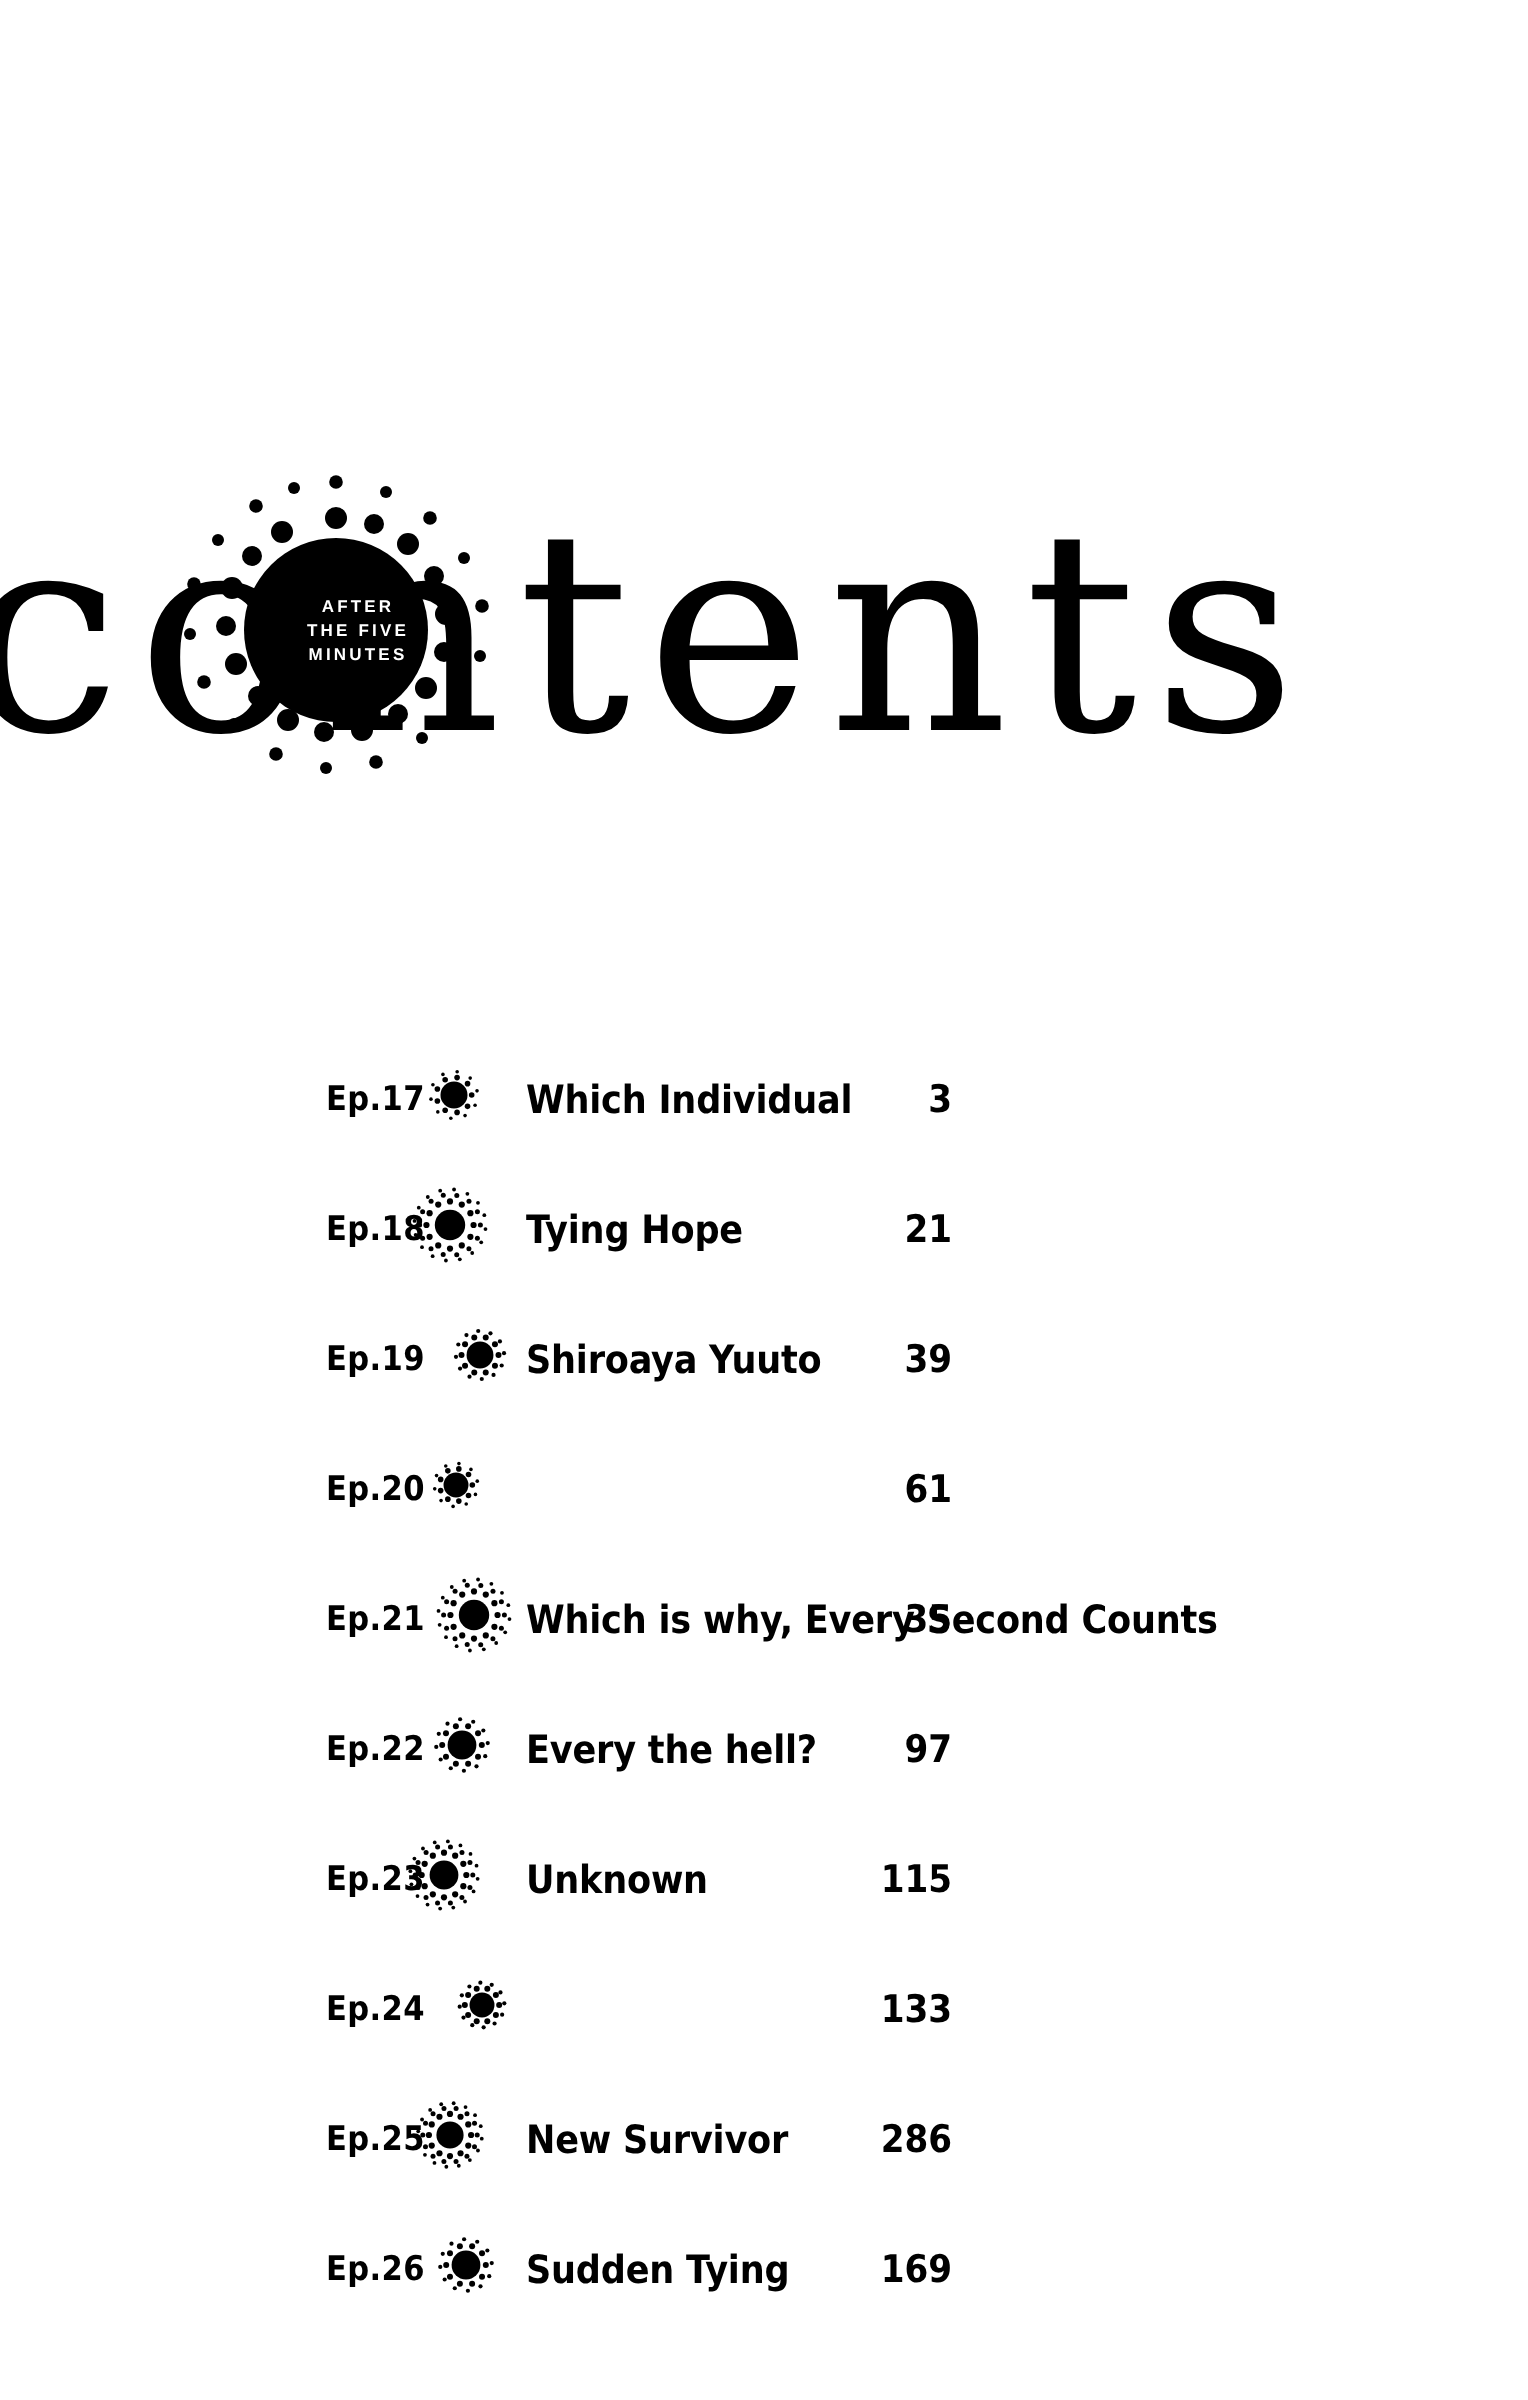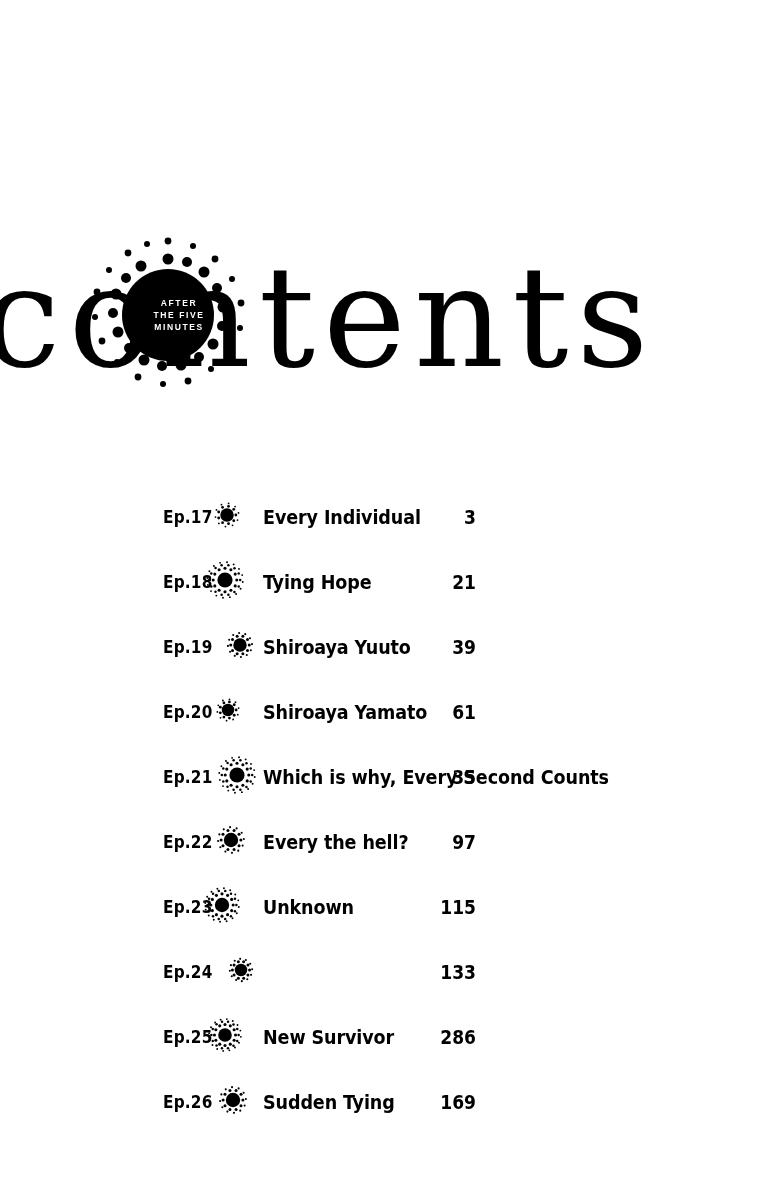--- a/index.html
+++ b/index.html
@@ -73,21 +73,21 @@
     line-height: 12px;
     text-transform: uppercase;
     padding-left: 22px;
   }
   #halo svg { position: absolute; left: 0; top: 0; }
 
   
   #toc {
     position: absolute;
     left: 0;
-    top: 484px;
+    top: 517px;
     width: 640px;
   }
   .toc-row {
     position: relative;
     height: 65px;
   }
   .ep {
     position: absolute;
     left: 163px;
     top: 50%;
@@ -213,21 +213,21 @@
             <circle cx="11.42" cy="24.59" r="0.9"></circle>
             <circle cx="4.90" cy="21.45" r="0.9"></circle>
             <circle cx="1.49" cy="15.08" r="0.9"></circle>
             <circle cx="2.46" cy="7.91" r="0.9"></circle>
             <circle cx="7.47" cy="2.69" r="0.9"></circle>
             <circle cx="14.58" cy="1.41" r="0.9"></circle>
             <circle cx="21.10" cy="4.55" r="0.9"></circle>
             <circle cx="24.51" cy="10.92" r="0.9"></circle>
           </g>
         </svg></div>
-      <div class="title">Every Individual</div>
+      <div class="title">Which Individual</div>
       <div class="page">3</div>
     </div>
     <div class="toc-row">
       <div class="ep">Ep.18</div>
       <div class="blot" style="left: 206px;"><svg width="38" height="38" viewBox="0 0 38 38" aria-hidden="true">
           <g fill="#000">
             <circle cx="19" cy="19" r="7.60"></circle>
             <circle cx="30.78" cy="19.00" r="1.55"></circle>
             <circle cx="29.20" cy="24.89" r="1.55"></circle>
             <circle cx="24.89" cy="29.20" r="1.55"></circle>
@@ -326,21 +326,20 @@
             <circle cx="10.54" cy="22.70" r="0.9"></circle>
             <circle cx="4.53" cy="19.80" r="0.9"></circle>
             <circle cx="1.37" cy="13.92" r="0.9"></circle>
             <circle cx="2.28" cy="7.30" r="0.9"></circle>
             <circle cx="6.89" cy="2.48" r="0.9"></circle>
             <circle cx="13.46" cy="1.30" r="0.9"></circle>
             <circle cx="19.47" cy="4.20" r="0.9"></circle>
             <circle cx="22.63" cy="10.08" r="0.9"></circle>
           </g>
         </svg></div>
-      <div class="title">Shiroaya Yamato</div>
       <div class="page">61</div>
     </div>
     <div class="toc-row">
       <div class="ep">Ep.21</div>
       <div class="blot" style="left: 218px;"><svg width="38" height="38" viewBox="0 0 38 38" aria-hidden="true">
           <g fill="#000">
             <circle cx="19" cy="19" r="7.60"></circle>
             <circle cx="30.78" cy="19.00" r="1.55"></circle>
             <circle cx="29.20" cy="24.89" r="1.55"></circle>
             <circle cx="24.89" cy="29.20" r="1.55"></circle>

